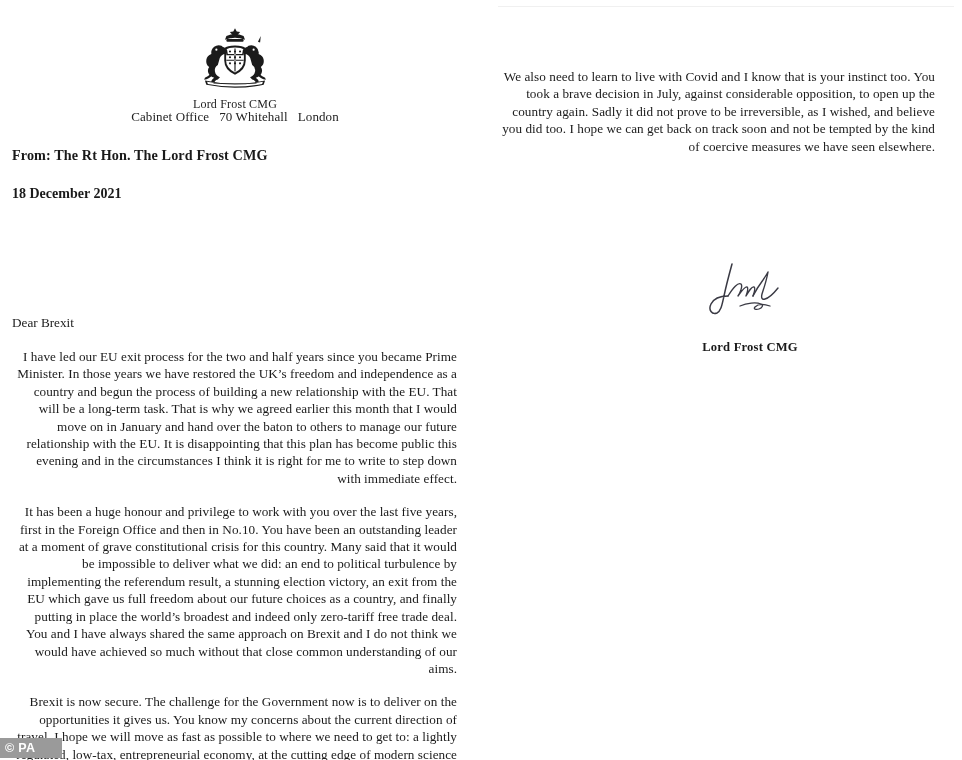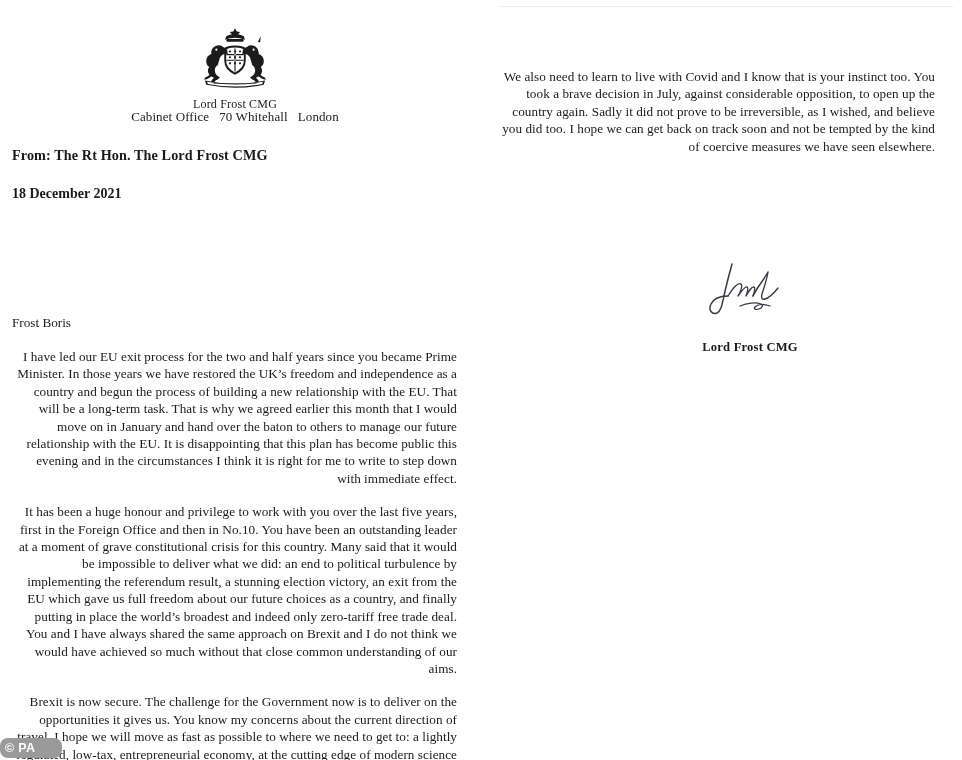--- a/index.html
+++ b/index.html
@@ -148,21 +148,20 @@
     height: 20px;
     background: #9a9a9a;
     color: #ffffff;
     font-family: "Liberation Sans", sans-serif;
     font-size: 12.5px;
     font-weight: bold;
     line-height: 20px;
     padding-left: 5px;
     box-sizing: border-box;
     letter-spacing: 0.3px;
-    border-radius: 8px;
   }
 </style>
 </head>
 <body>
 
 <div class="scan">
 
   <div class="page page-left">
 
     <div class="letterhead">
@@ -202,21 +201,21 @@
       </svg>
       <div class="lh-line lh-name">Lord Frost CMG</div>
       <div class="lh-line lh-small">Cabinet Office   70 Whitehall   London</div>
     </div>
 
     <div class="from-line">From: The Rt Hon. The Lord Frost CMG</div>
 
     <div class="date-line">18 December 2021</div>
 
 
-    <div class="salutation">Frost Boris</div>
+    <div class="salutation">Dear Brexit</div>
 
     <div class="body-left">
       <p class="para">I have led our EU exit process for the two and half years since you became Prime Minister.  In those years we have restored the UK’s freedom and independence as a country and begun the process of building a new relationship with the EU.  That will be a long-term task.  That is why we agreed earlier this month that I would move on in January and hand over the baton to others to manage our future relationship with the EU.  It is disappointing that this plan has become public this evening and in the circumstances I think it is right for me to write to step down with immediate effect.</p>
       <p class="para">It has been a huge honour and privilege to work with you over the last five years, first in the Foreign Office and then in No.10.  You have been an outstanding leader at a moment of grave constitutional crisis for this country.  Many said that it would be impossible to deliver what we did: an end to political turbulence by implementing the referendum result, a stunning election victory, an exit from the EU which gave us full freedom about our future choices as a country, and finally putting in place the world’s broadest and indeed only zero-tariff free trade deal.  You and I have always shared the same approach on Brexit and I do not think we would have achieved so much without that close common understanding of our aims.</p>
       <p class="para">Brexit is now secure.  The challenge for the Government now is to deliver on the opportunities it gives us.  You know my concerns about the current direction of travel.  I hope we will move as fast as possible to where we need to get to: a lightly regulated, low-tax, entrepreneurial economy, at the cutting edge of modern science and economic change. Three hundred years of history show that countries which take that route grow and prosper, and I am confident we will too.</p>
     </div>
   </div>
 
   <div class="page page-right"></div>
 

